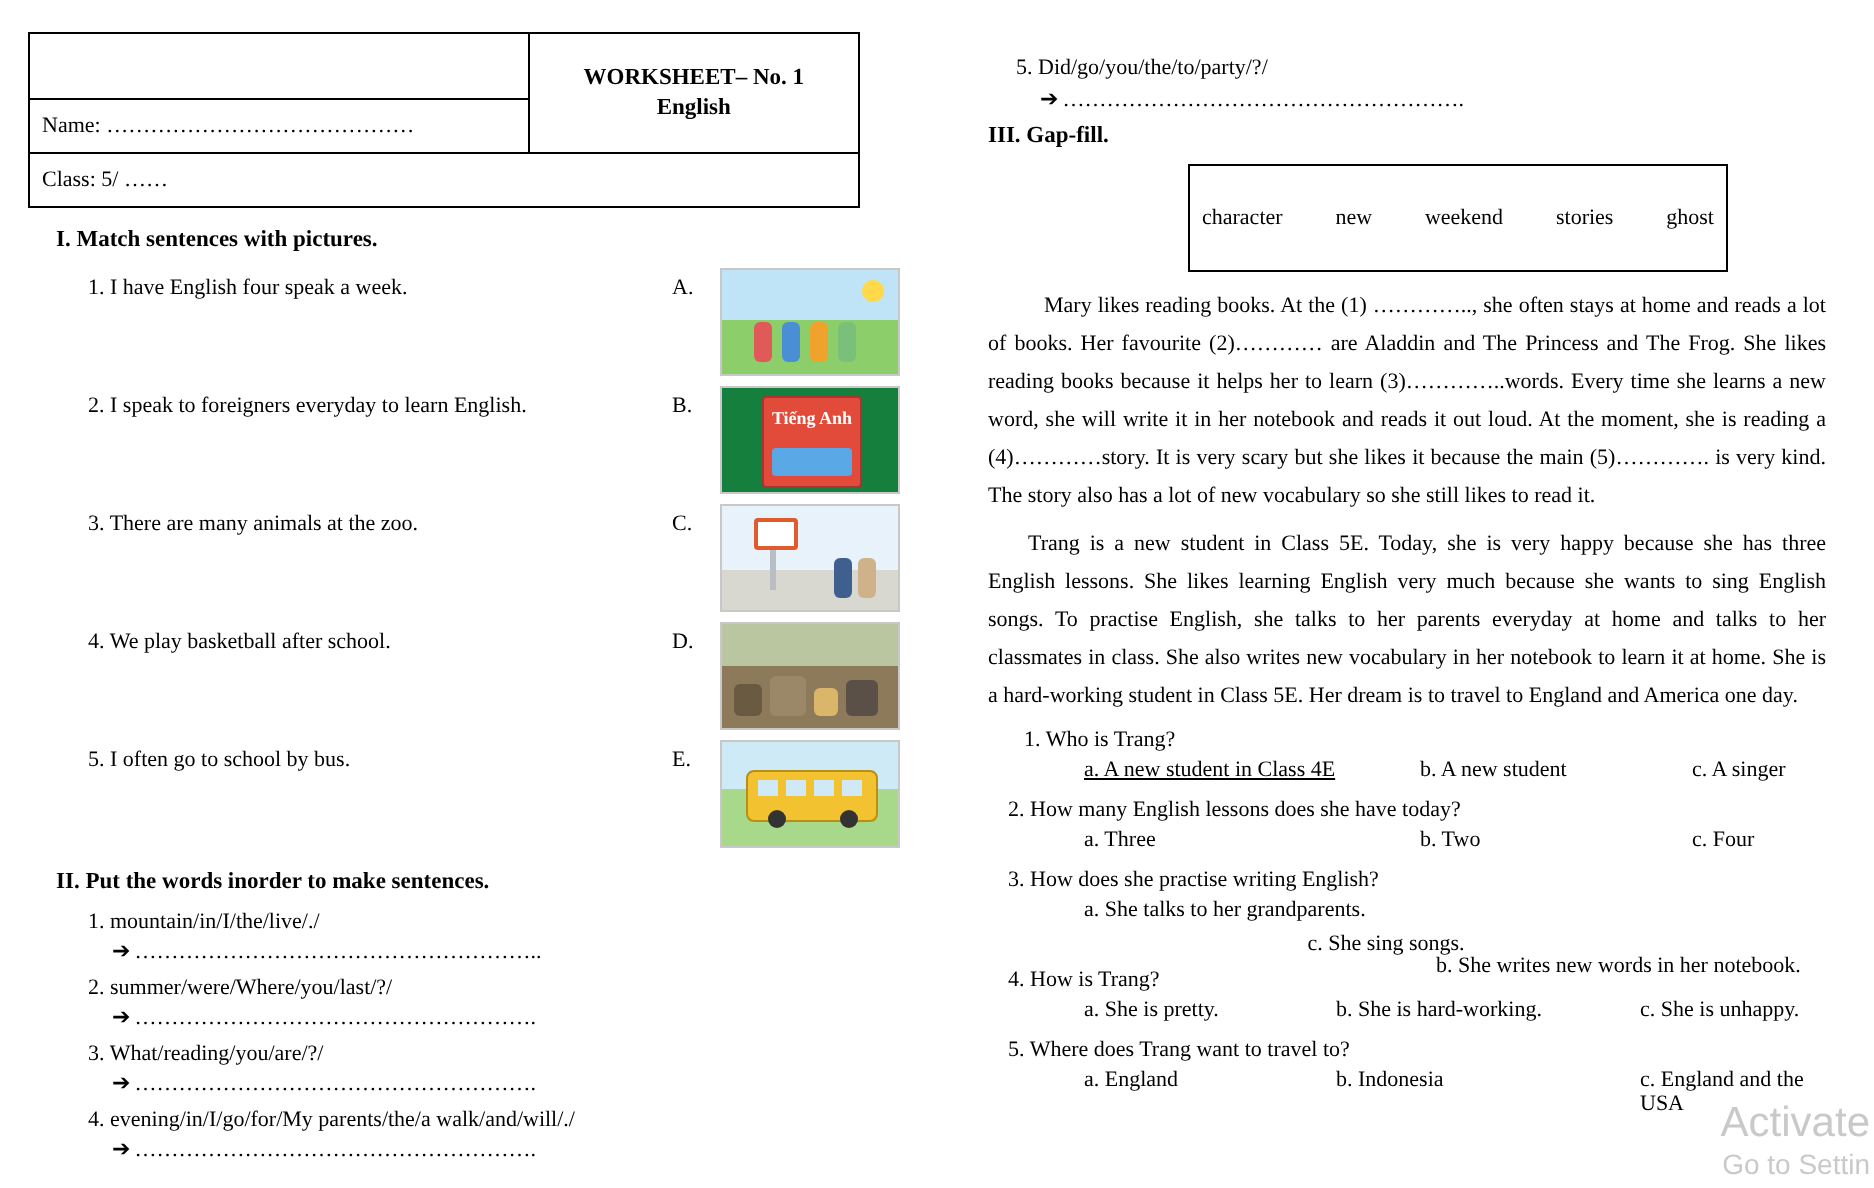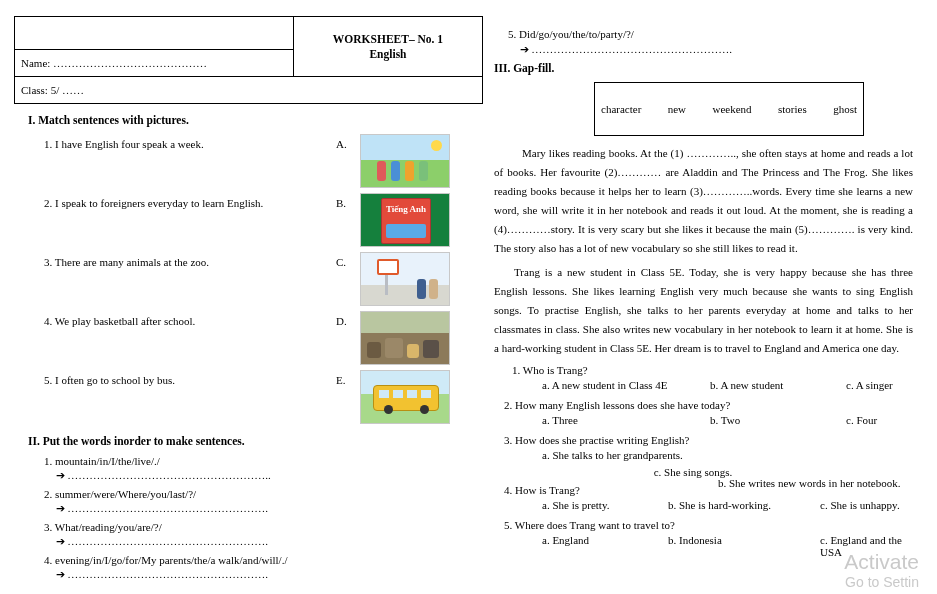--- a/index.html
+++ b/index.html
@@ -35,21 +35,21 @@
     left: 474px;
     top: 0;
     width: 463px;
     height: 594px;
     padding: 28px 14px 0 10px;
     box-sizing: border-box;
   }
   
   .hdr-table {
     border-collapse: collapse;
-    width: 469px;
+    width: 416px;
     margin-top: 6px;
   }
   .hdr-table td {
     border: 1px solid #000;
     vertical-align: middle;
     padding: 3px 6px;
   }
   .hdr-left-top {
     height: 26px;
     width: 260px;
@@ -195,21 +195,21 @@
   .q-opts {
     margin: 3px 0 0 44px;
     font-size: 11px;
     position: relative;
     height: 14px;
   }
   .opt { position: absolute; top: 0; }
   .opt-center { margin: 3px 0 0 44px; font-size: 11px; text-align: center; width: 330px;}
   .watermark {
     position: absolute;
-    right: 18px;
+    right: 2px;
     bottom: 4px;
     text-align: right;
     color: #c9c9c9;
     font-family: "Liberation Sans", sans-serif;
     line-height: 1.15;
     pointer-events: none;
   }
   .wm1 { font-size: 21px; }
   .wm2 { font-size: 14px; }
 </style>
@@ -377,21 +377,21 @@
 
 
     <div class="para2">Trang is a new student in Class 5E. Today, she is very happy because she has three English lessons. She likes learning English very much because she wants to sing English songs. To practise English, she talks to her parents everyday at home and talks to her classmates in class. She also writes new vocabulary in her notebook to learn it at home. She is a hard-working student in Class 5E. Her dream is to travel to England and America one day.</div>
 
     <div>
       <div class="q-num">
         <span>1.</span>
         <span>Who is Trang?</span>
       </div>
       <div class="q-opts">
-        <span class="opt" style="left:14px;">a. A new student in Class 4E</span>
+        <span class="opt" style="left:14px;text-decoration:underline;">a. A new student in Class 4E</span>
         <span class="opt" style="left:182px;">b. A new student</span>
         <span class="opt" style="left:318px;">c. A singer</span>
       </div>
     </div>
 
     <div>
       <div class="q-num" style="margin-left:20px;">
         <span>2.</span>
         <span>How many English lessons does she have today?</span>
       </div>

